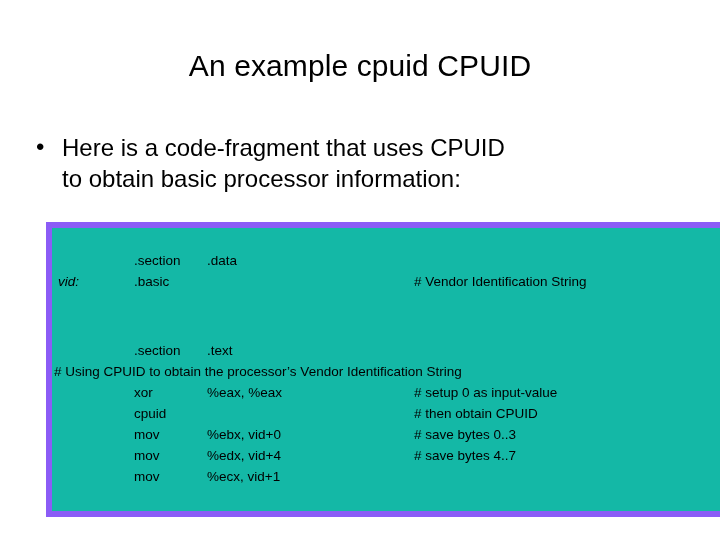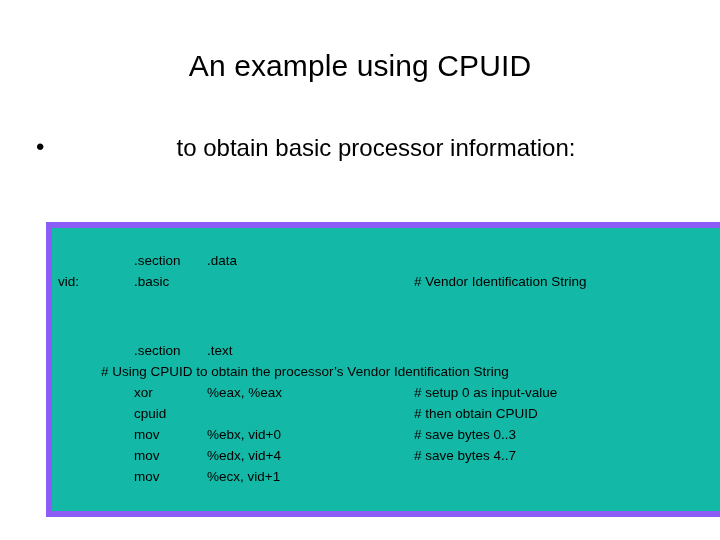--- a/index.html
+++ b/index.html
@@ -59,21 +59,20 @@
     padding-left: 6px;
   }
   .bullet-text {
     flex: 1 1 auto;
     font-size: 24px;
     line-height: 31px;
     color: #000000;
   }
   .bullet-text .l2 {
     display: block;
-    text-align: center;
   }
 
   
   .code-box {
     position: absolute;
     left: 46px;
     top: 222px;
     width: 704px;
     height: 295px;
     background: #14b8a6;
@@ -93,20 +92,21 @@
   .code-line {
     position: relative;
     height: 21px;
     white-space: nowrap;
   }
 
   .col-label {
     position: absolute;
     left: 6px;
     top: 0;
+    font-style: italic;
   }
   .col-mnem {
     position: absolute;
     left: 82px;
     top: 0;
   }
   .col-ops {
     position: absolute;
     left: 147px;
     top: 0;
@@ -114,47 +114,47 @@
   }
   .col-comment {
     position: absolute;
     left: 362px;
     top: 0;
   }
   .col-full {
     position: absolute;
     left: 2px;
     top: 0;
-    margin-left: 47px;
   }
 
   .block-data {
     position: absolute;
     left: 0;
     top: 22px;
     width: 100%;
   }
   .block-text {
     position: absolute;
     left: 0;
     top: 112px;
     width: 100%;
   }
 </style>
 </head>
 <body>
 
 <div class="slide">
 
-  <div class="slide-title">An example using CPUID</div>
+  <div class="slide-title">An example cpuid CPUID</div>
 
   <div class="bullet-block">
     <div class="bullet-row">
       <span class="bullet-marker">•</span>
       <span class="bullet-text">
+        <span>Here is a code-fragment that uses CPUID</span>
         <span class="l2">to obtain basic processor information:</span>
       </span>
     </div>
   </div>
 
   <div class="code-box">
     <div class="code-inner">
 
       <div class="block-data">
         <div class="code-line">

